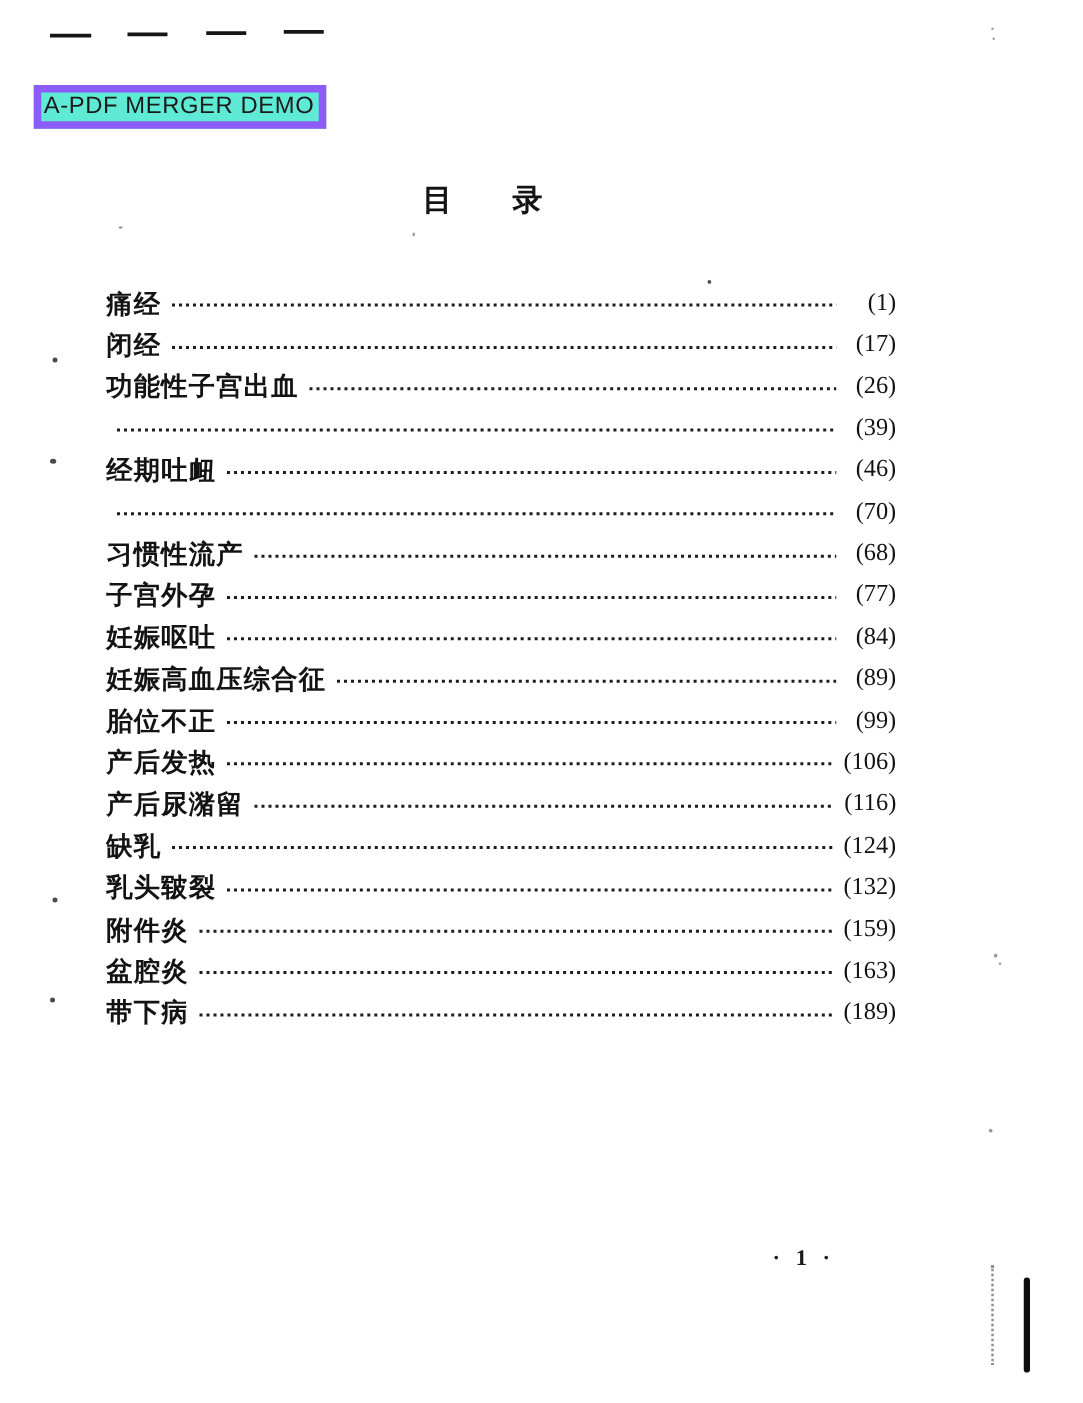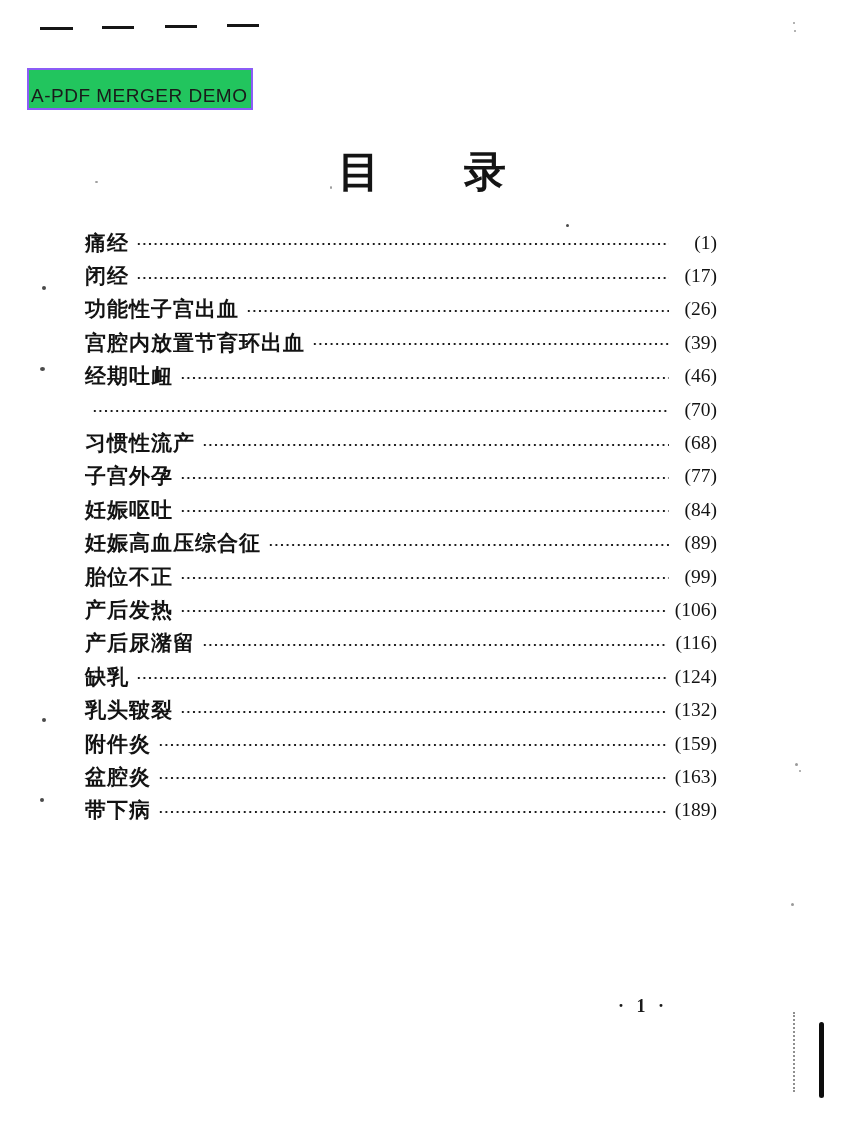--- a/index.html
+++ b/index.html
@@ -31,34 +31,34 @@
     border-left: 2px dotted #8f8f8f;
   }
   .right-bar {
     position: absolute; left: 819px; top: 1022px; height: 76px; width: 5px;
     background: #0d0d0d; border-radius: 3px;
   }
 
   
   .watermark-box {
     position: absolute; left: 27px; top: 68px;
-    border: 2px solid #8b5cf6;
-    padding: 15px 4px 1px 2px;
+    border: 6px solid #8b5cf6;
+    padding: 0px 4px 1px 2px;
     font-family: "Liberation Sans", sans-serif;
     font-size: 19px; line-height: 22px;
     color: #1a1a1a;
-    background: #22c55e;
+    background: #5eead4;
     letter-spacing: 0.5px;
   }
 
   
   .page-title {
     position: absolute; left: 338px; top: 144px;
     margin: 0;
-    font-size: 42px; font-weight: bold;
+    font-size: 24px; font-weight: bold;
     color: #141414;
     font-family: "Liberation Serif", serif;
     white-space: pre;
   }
 
   
   .toc {
     position: absolute; left: 85px; top: 226px; width: 632px;
   }
   .toc-row {
@@ -139,21 +139,20 @@
         <span class="toc-label">闭经</span>
         <span class="leader"></span>
         <span class="toc-page">(17)</span>
       </div>
       <div class="toc-row">
         <span class="toc-label">功能性子宫出血</span>
         <span class="leader"></span>
         <span class="toc-page">(26)</span>
       </div>
       <div class="toc-row">
-        <span class="toc-label">宫腔内放置节育环出血</span>
         <span class="leader"></span>
         <span class="toc-page">(39)</span>
       </div>
       <div class="toc-row">
         <span class="toc-label">经期吐衄</span>
         <span class="leader"></span>
         <span class="toc-page">(46)</span>
       </div>
       <div class="toc-row">
         <span class="leader"></span>

